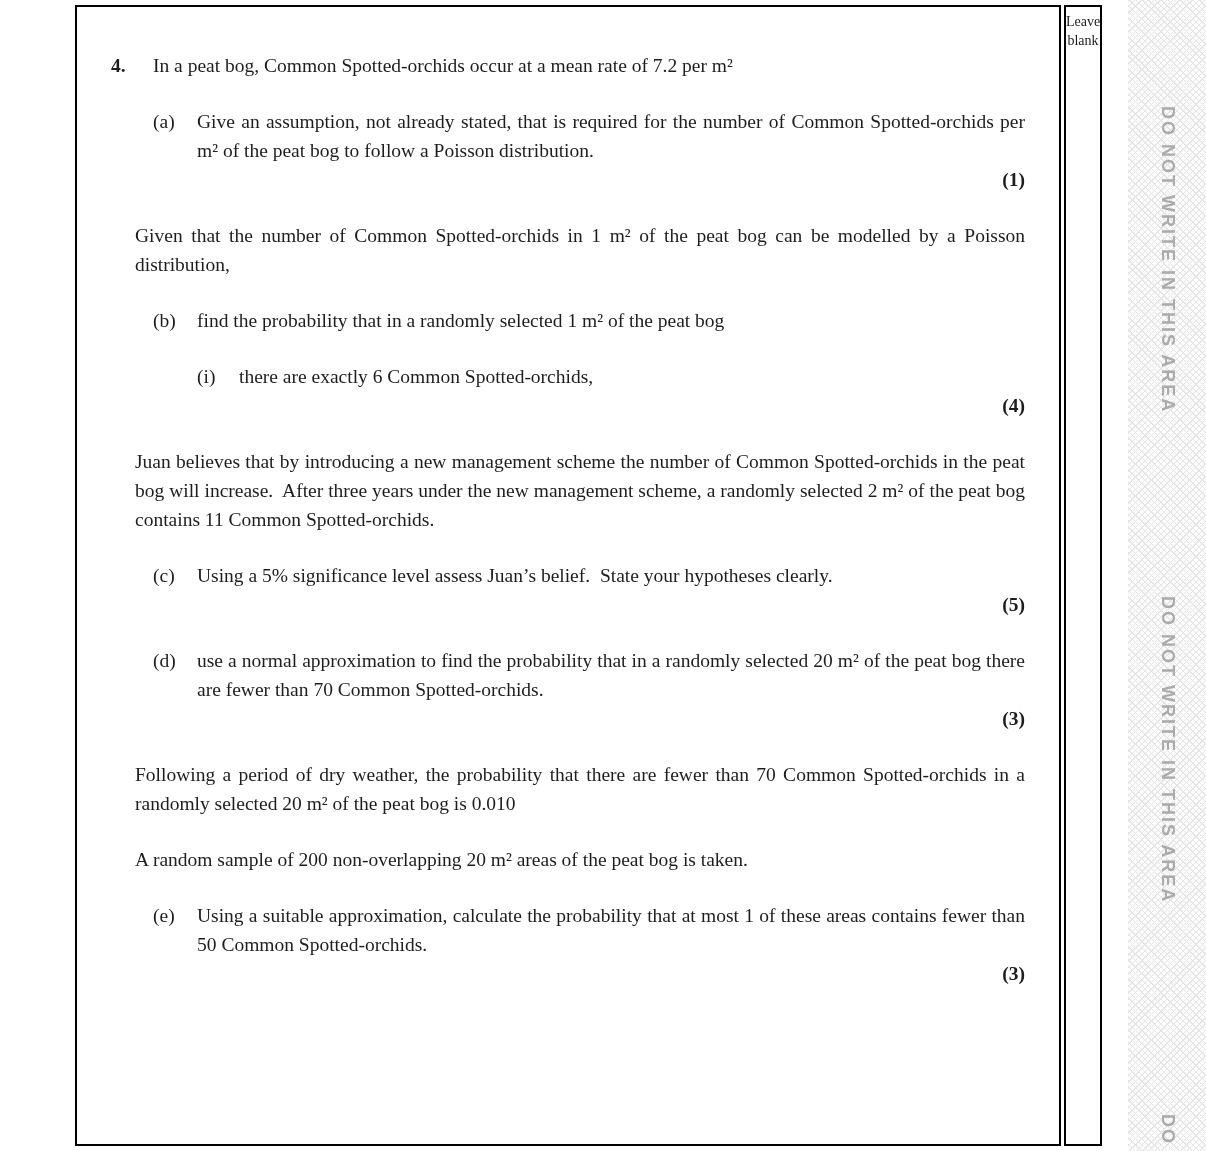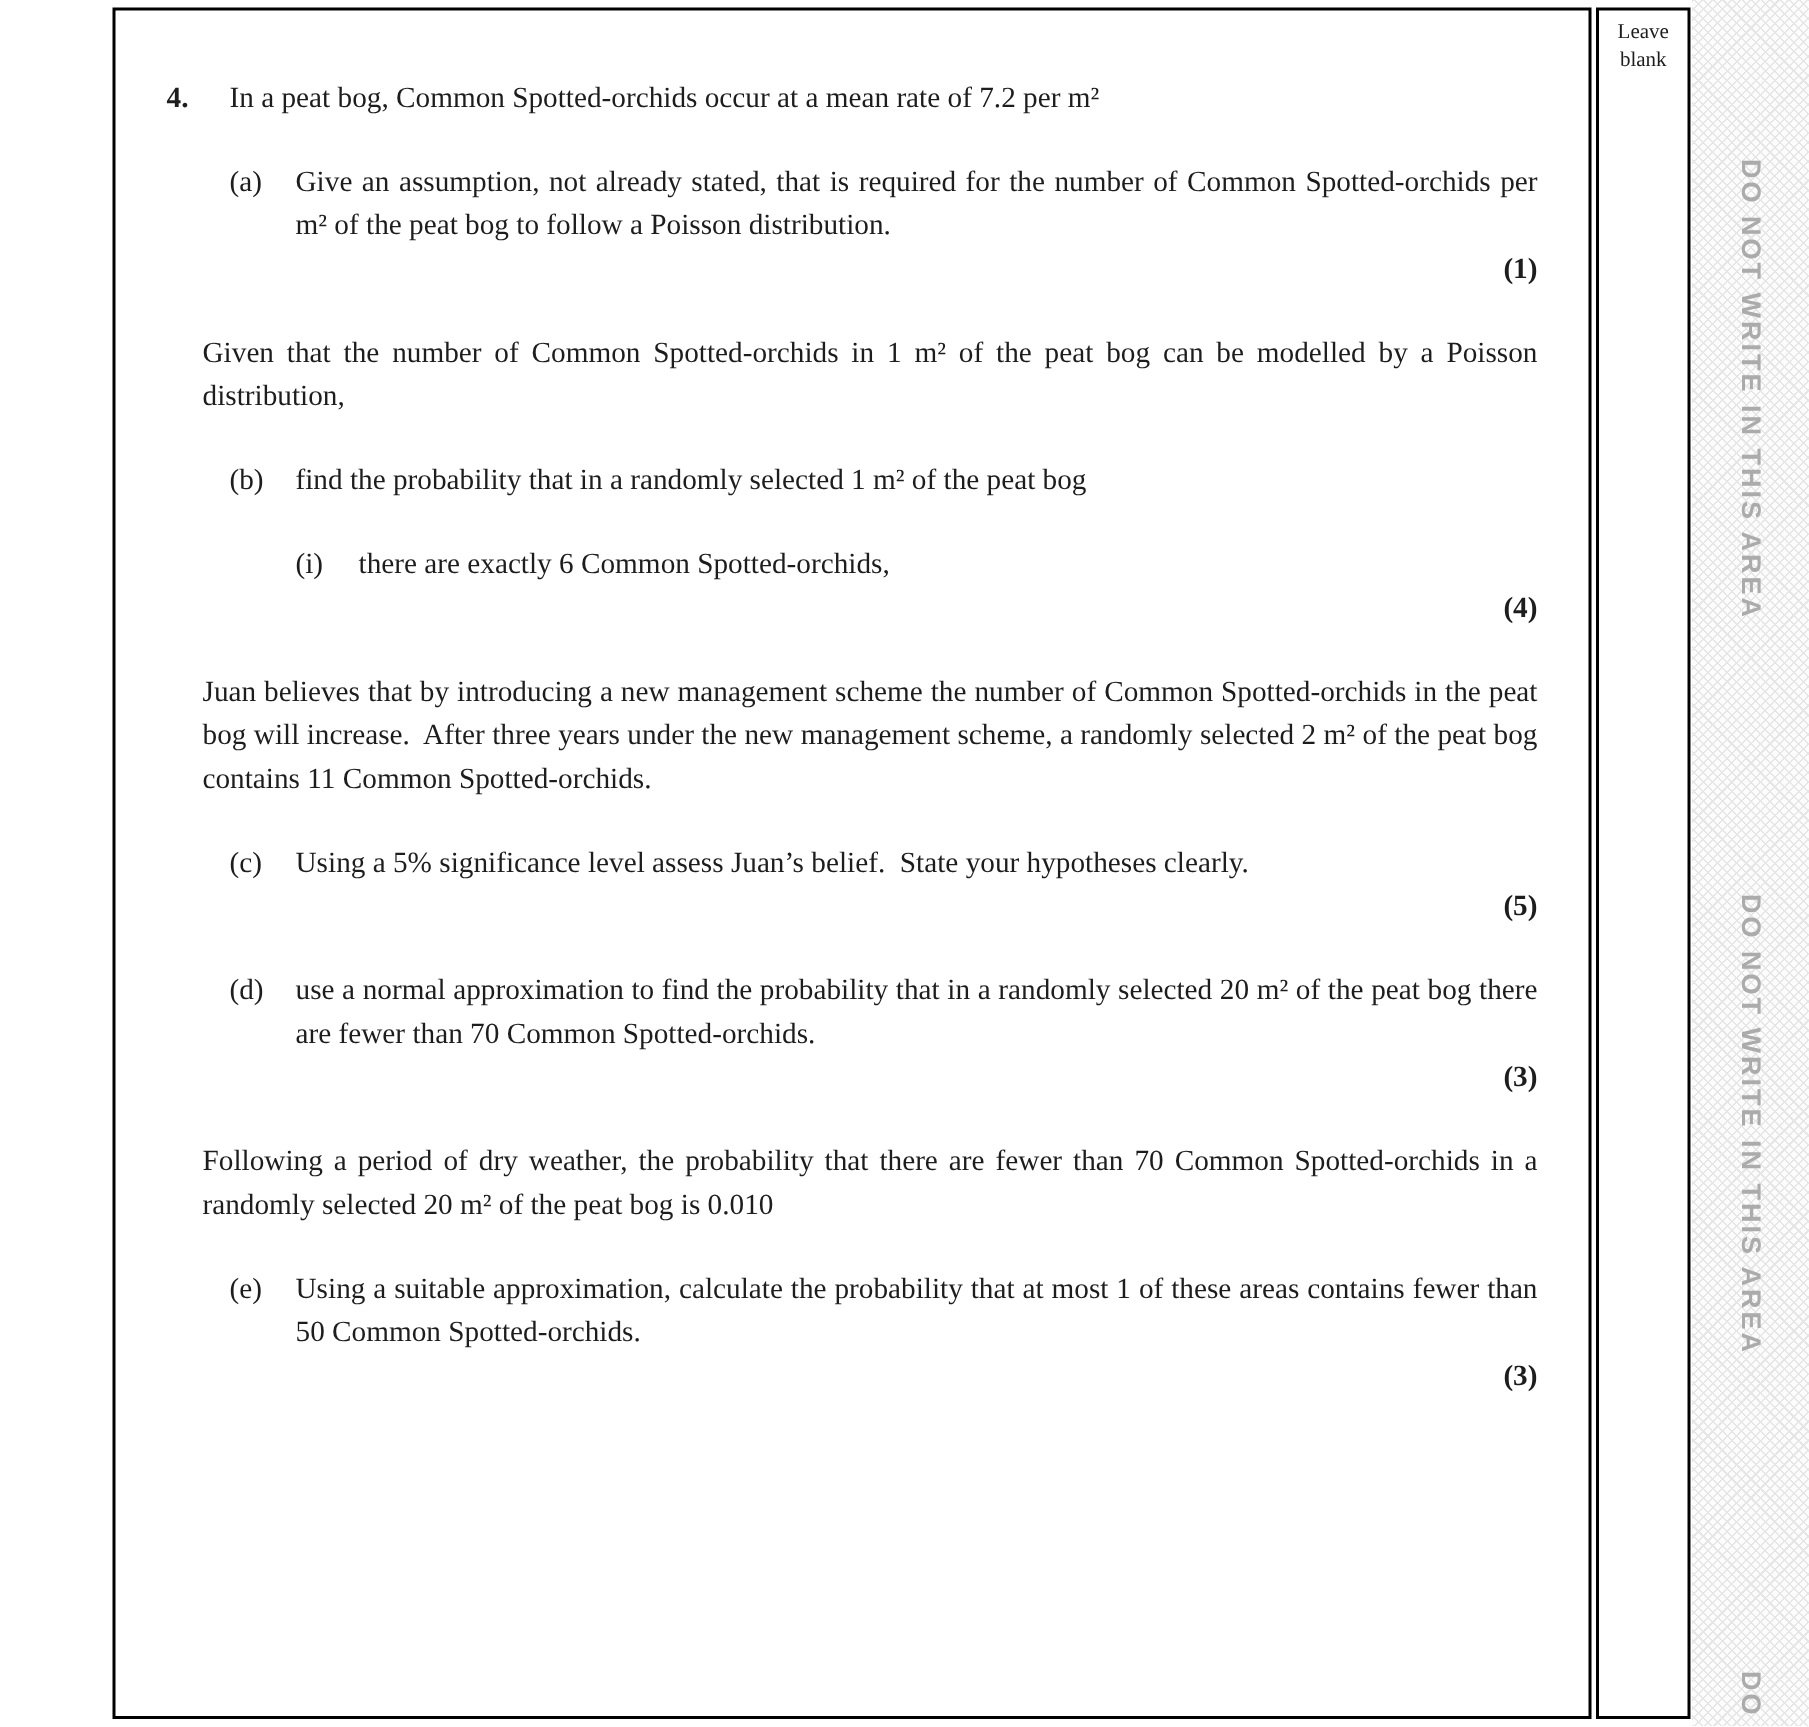--- a/index.html
+++ b/index.html
@@ -20,21 +20,21 @@
   .part { margin-left:42px; }
   .part > .lbl { flex:0 0 44px; }
   .subpart { margin-left:86px; }
   .subpart > .lbl { flex:0 0 42px; }
   .txt  { flex:1; text-align:justify; white-space:pre-wrap; }
   .para { margin-left:24px; text-align:justify; white-space:pre-wrap; }
   .marks { margin-left:42px; text-align:right; font-weight:bold; }
   .gap { margin-top:27px; }
 
   .leave-box {
-    position:absolute; left:1064px; top:5px; width:63px; height:1141px;
+    position:absolute; left:1064px; top:5px; width:38px; height:1141px;
     border:2px solid #000; background:#fff;
     font-size:14px; line-height:19px; text-align:center; padding-top:5px; color:#1d1d1d;
   }
 
   .stripe {
     position:absolute; left:1128px; top:0; width:78px; height:1151px;
     background-color:#fcfcfc;
     background-image:
       repeating-linear-gradient(45deg,  #e6e6e6 0, #e6e6e6 1px, transparent 1px, transparent 4.5px),
       repeating-linear-gradient(135deg, #e6e6e6 0, #e6e6e6 1px, transparent 1px, transparent 4.5px);
@@ -91,20 +91,21 @@
 
 
     <div class="flexrow part gap">
       <span class="lbl">(d)</span>
       <p class="txt">use a normal approximation to find the probability that in a randomly selected 20 m² of the peat bog there are fewer than 70 Common Spotted-orchids.</p>
     </div>
     <div class="marks">(3)</div>
 
     <p class="para gap">Following a period of dry weather, the probability that there are fewer than 70 Common Spotted-orchids in a randomly selected 20 m² of the peat bog is 0.010</p>
 
+    <p class="para gap">A random sample of 200 non-overlapping 20 m² areas of the peat bog is taken.</p>
 
     <div class="flexrow part gap">
       <span class="lbl">(e)</span>
       <p class="txt">Using a suitable approximation, calculate the probability that at most 1 of these areas contains fewer than 50 Common Spotted-orchids.</p>
     </div>
     <div class="marks">(3)</div>
 
   </div>
 
   <div class="leave-box">

